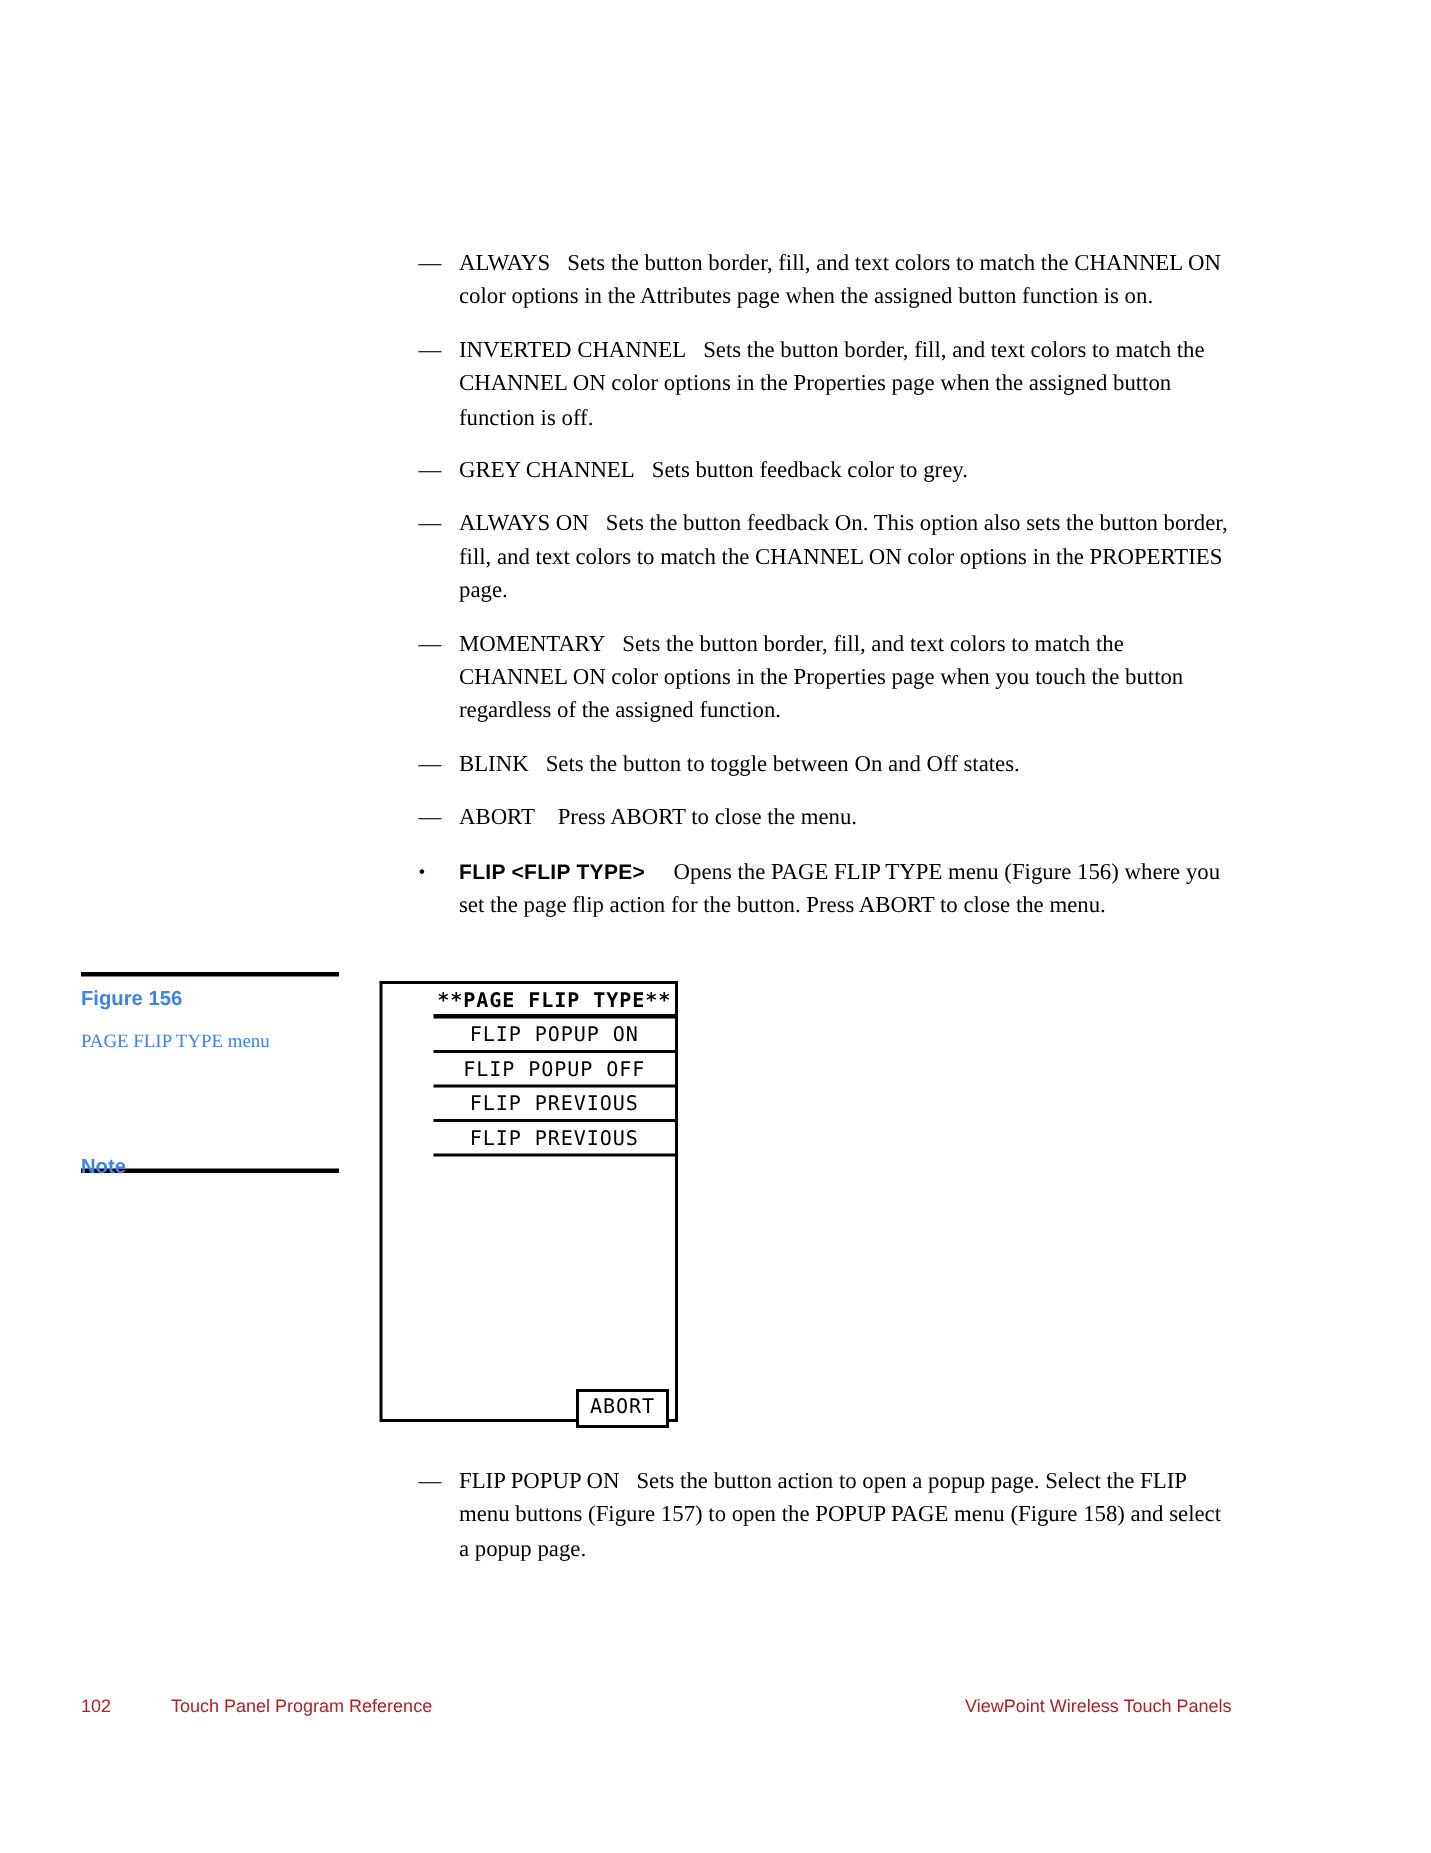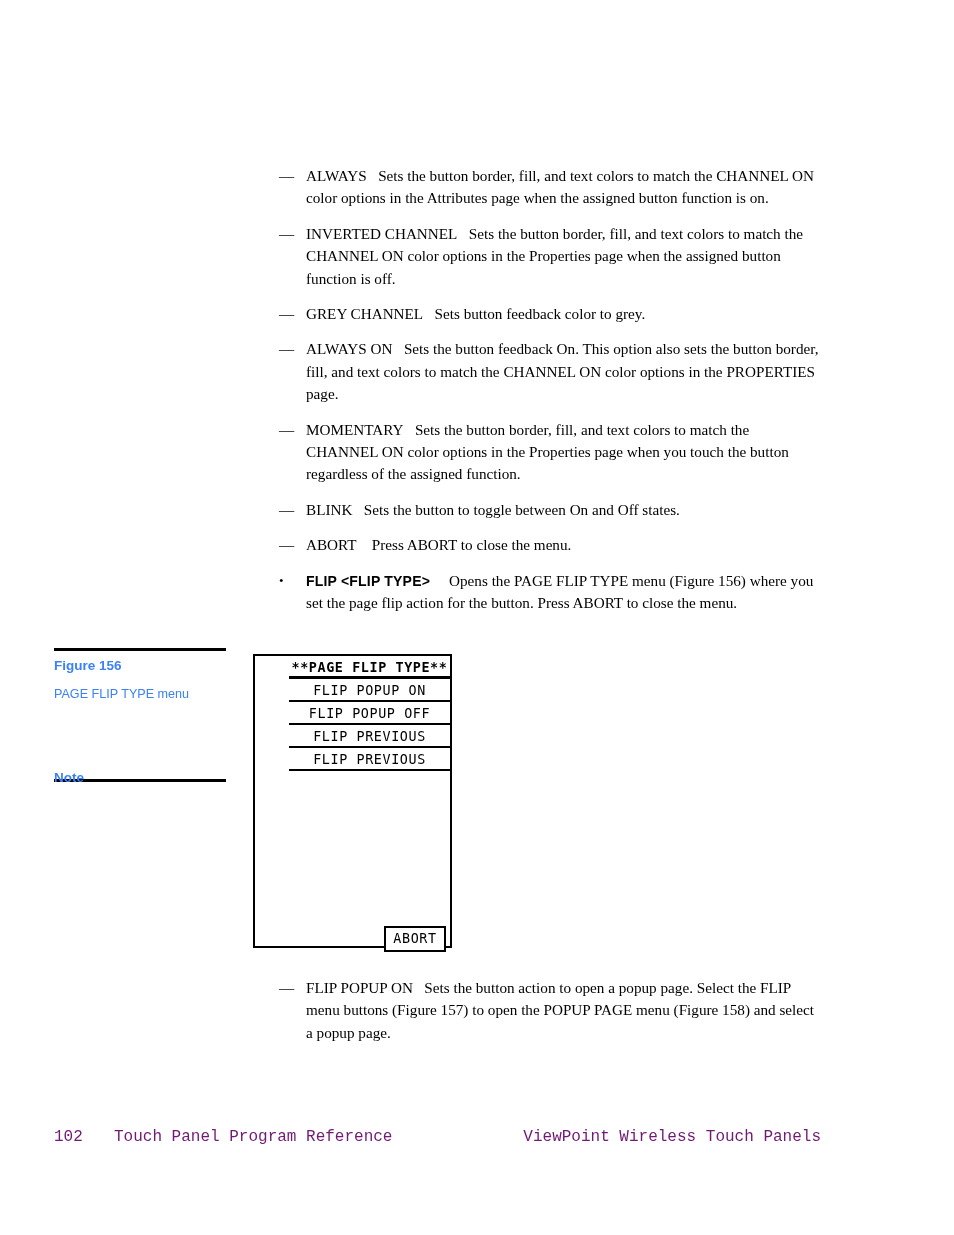--- a/index.html
+++ b/index.html
@@ -84,21 +84,21 @@
     background: #000000;
   }
   .margin-heading {
     font-family: "Liberation Sans", sans-serif;
     font-weight: bold;
     font-size: 13.5px;
     line-height: 16px;
     margin: 0 0 11px 0;
   }
   .margin-text {
-    font-family: Liberation Sans, sans-serif;
+    font-family: Liberation Serif, serif;
     font-size: 12.6px;
     line-height: 18.6px;
     margin: 0;
   }
 
   
   .panel {
     position: absolute;
     left: 253px;
     top: 654px;
@@ -151,24 +151,24 @@
     white-space: pre;
   }
 
   
   .footer {
     position: absolute;
     left: 54px;
     top: 1128px;
     width: 767px;
     height: 18px;
-    font-family: Liberation Mono, monospace;
-    font-size: 16px;
+    font-family: Liberation Sans, sans-serif;
+    font-size: 12px;
     line-height: 18px;
-    color: #701a75;
+    color: #b91c1c;
   }
   .footer-page {
     position: absolute;
     left: 0;
     top: 0;
   }
   .footer-title {
     position: absolute;
     left: 60px;
     top: 0;

